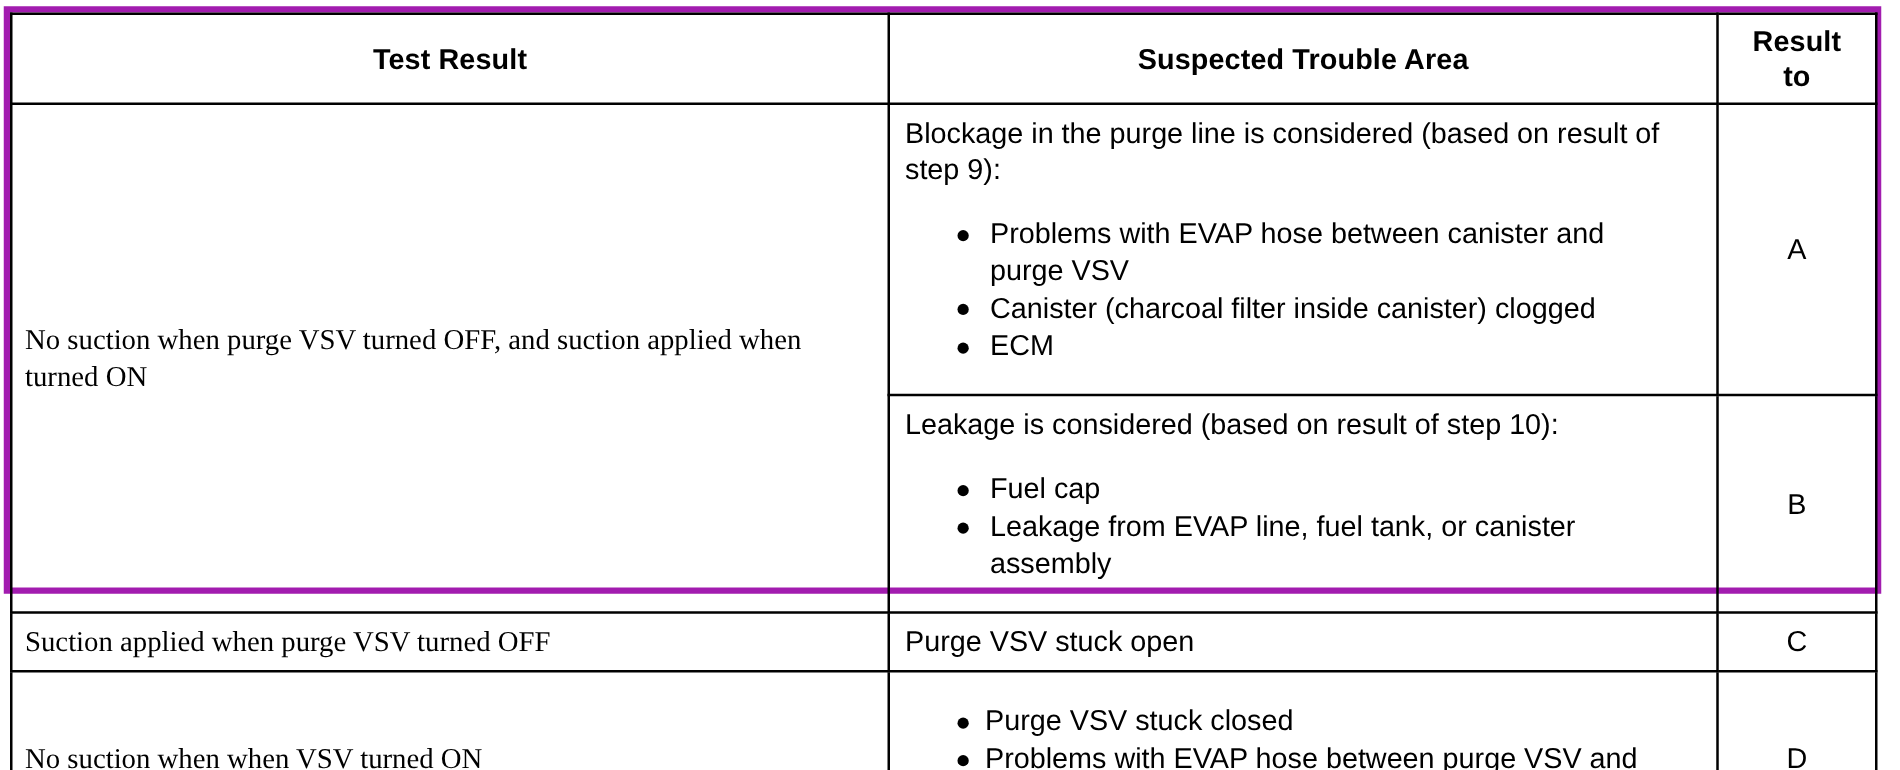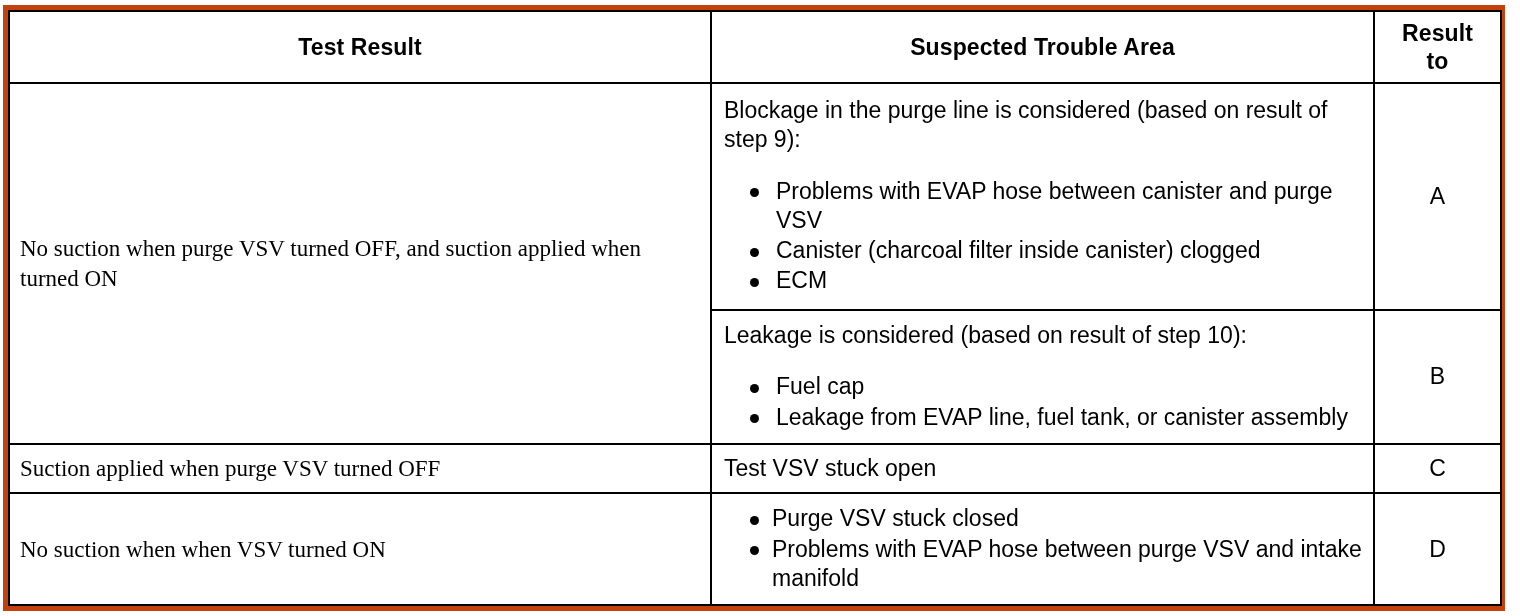--- a/index.html
+++ b/index.html
@@ -13,23 +13,23 @@
     font-family: "Liberation Sans", sans-serif;
     color: #000000;
     overflow: hidden;
   }
 
   .table-wrap {
     position: absolute;
     left: 3px;
     top: 5px;
     width: 1502px;
-    height: 606px;
+    height: 470px;
     box-sizing: border-box;
-    border: 5px solid #c2410c;
+    border: 5px solid #a21caf;
   }
 
   table.dtc {
     width: 100%;
     height: 100%;
     border-collapse: collapse;
     table-layout: fixed;
   }
 
   table.dtc td,
@@ -73,21 +73,21 @@
   }
 
   
   .intro {
     margin: 0 0 4px 0;
   }
 
   
   ul.bullets {
     list-style: none;
-    margin: 0;
+    margin: 16px;
     padding: 0;
   }
   ul.bullets.spaced {
     margin-top: 22px;
   }
   ul.bullets li {
     position: relative;
     padding-left: 52px;
     margin: 0 0 1px 0;
     line-height: 1.27;
@@ -159,21 +159,21 @@
         </td>
         <td class="cell proceed">B</td>
       </tr>
 
       <tr>
         <td class="cell">
           <div class="pad">Suction applied when purge VSV turned OFF</div>
         </td>
         <td class="cell">
           <div class="pad-area">
-            <p class="intro" style="margin:0">Test VSV stuck open</p>
+            <p class="intro" style="margin:0">Purge VSV stuck open</p>
           </div>
         </td>
         <td class="cell proceed">C</td>
       </tr>
 
       <tr>
         <td class="cell">
           <div class="pad">No suction when when VSV turned ON</div>
         </td>
         <td class="cell">

